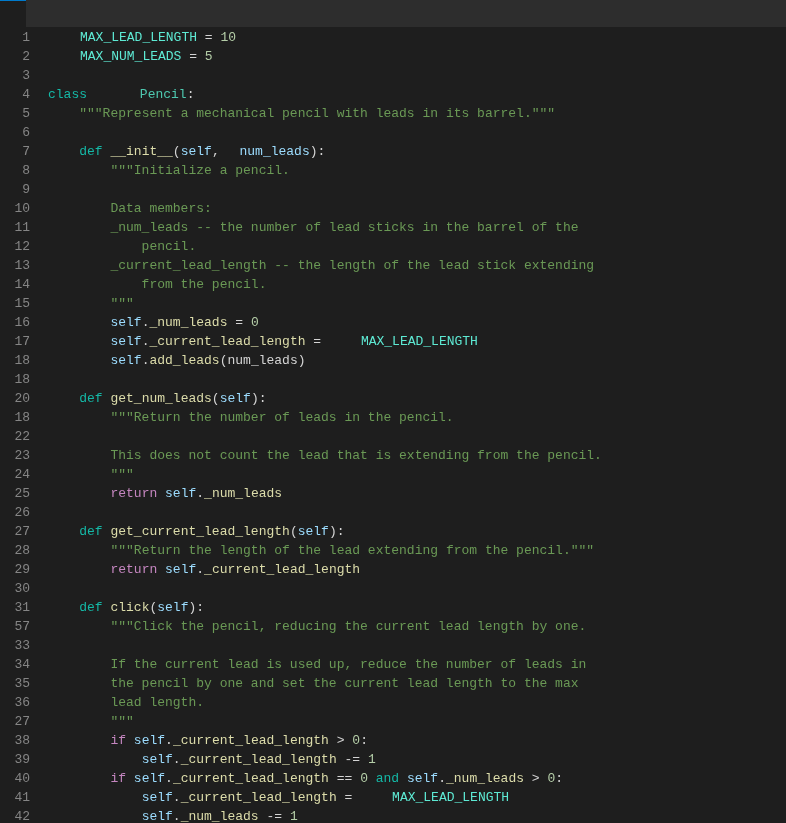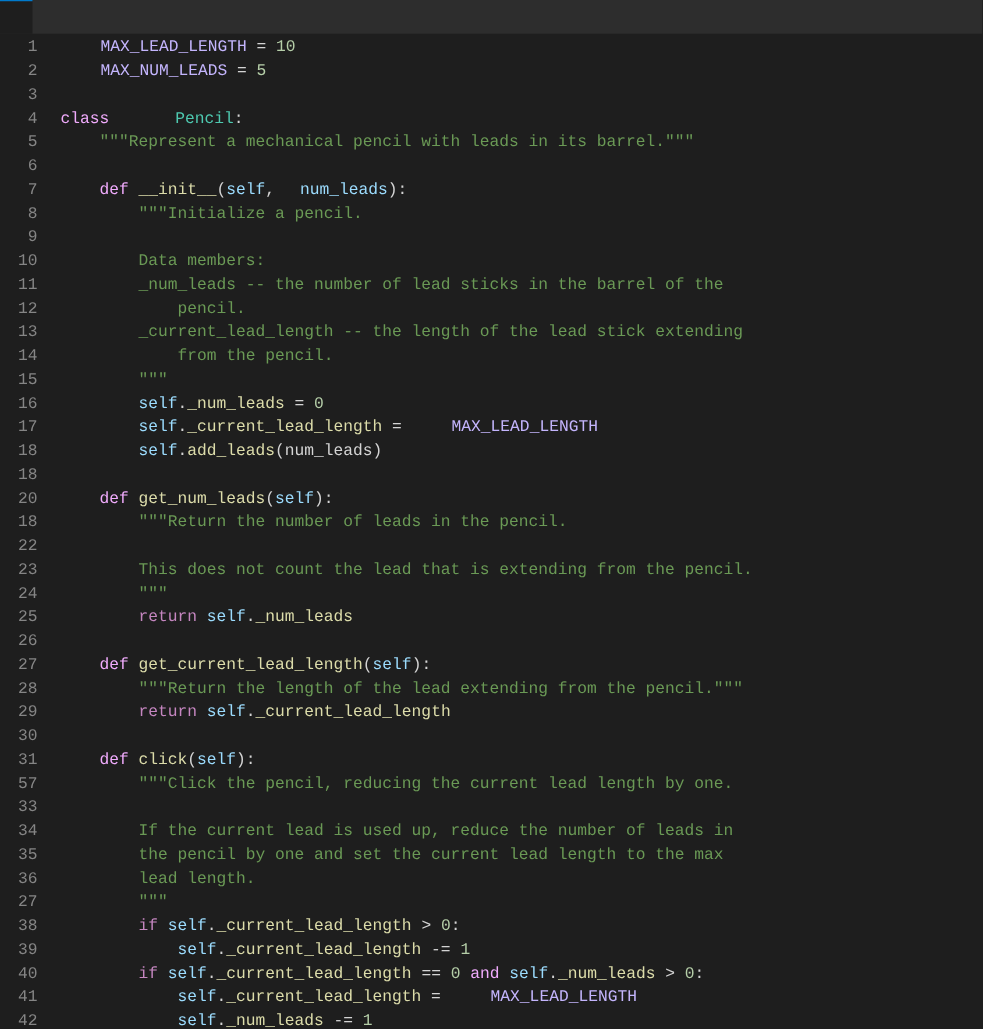--- a/index.html
+++ b/index.html
@@ -60,29 +60,29 @@
       padding-left: 10px;
       line-height: 19px;
       white-space: pre;
       overflow-x: auto;
     }
     .code-line {
       height: 19px;
       line-height: 19px;
     }
     
-    .kw { color: #f0abfc; }       
+    .kw { color: #14b8a6; }       
     .kw2 { color: #c586c0; }      
     .fn { color: #dcdcaa; }      
     .num { color: #b5cea8; }      
     .cmt { color: #6a9955; }      
     .cls { color: #4ec9b0; margin-left: 45px; }      
     .selfk { color: #9cdcfe; }       
     .param { color: #9cdcfe; margin-left: 12px; }    
-    .const { color: #c4b5fd; padding-left: 32px; }  
+    .const { color: #5eead4; padding-left: 32px; }  
     .plain { color: #d4d4d4; }
   </style>
 </head>
 <body>
 
 <div class="tab-bar">
   <div class="tab">
     <span></span>
     <span class="tab-close"></span>
   </div>

